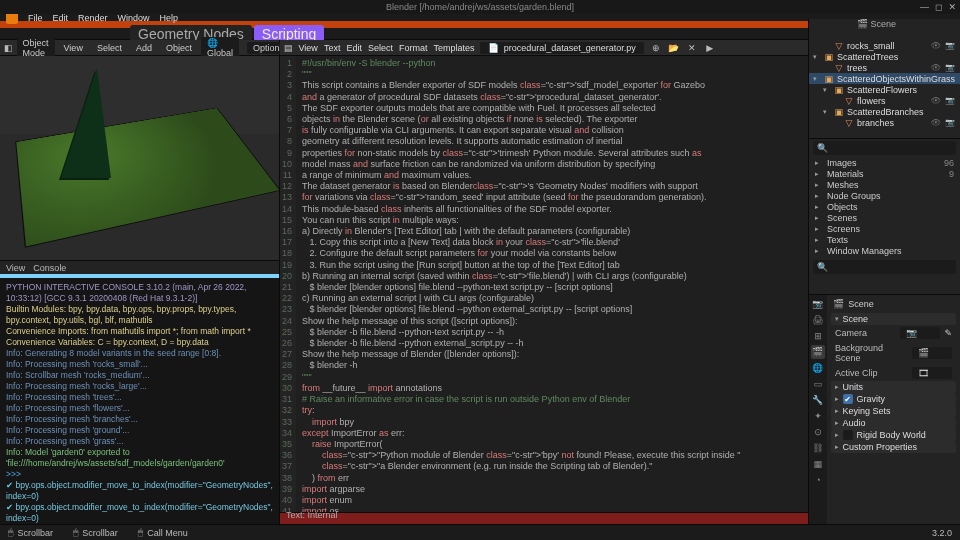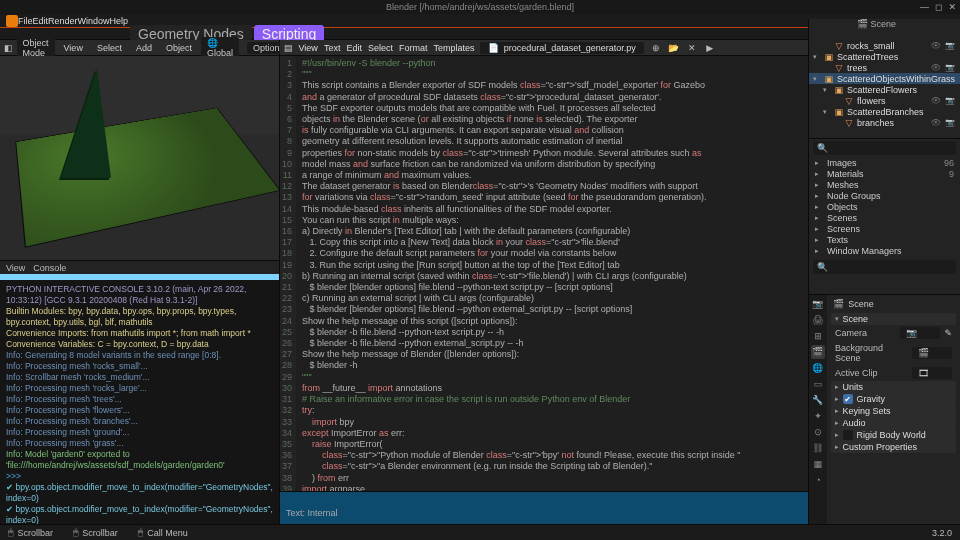--- a/index.html
+++ b/index.html
@@ -4,21 +4,21 @@
 <style>
 * { margin: 0; padding: 0; box-sizing: border-box; font-family: -apple-system, "Segoe UI", sans-serif; }
 body { background: #1b1b1b; color: #ccc; font-size: 10px; width: 960px; height: 540px; overflow: hidden; }
 
 
 .titlebar { height: 14px; background: #181818; display: flex; align-items: center; justify-content: center; color: #888; font-size: 9px; position: relative; }
 .titlebar .wincontrols { position: absolute; right: 4px; display: flex; gap: 6px; }
 .titlebar .wincontrols span { color: #aaa; cursor: default; }
 
 
-.menubar { height: 14px; background: #1b1b1b; display: flex; align-items: center; padding: 0 6px; border-bottom: 1px solid #c2410c; }
+.menubar { height: 14px; background: #1b1b1b; display: flex; align-items: center; padding: 0 6px; gap: 10px; border-bottom: 7px solid #c2410c; }
 .menubar .logo { width: 12px; height: 12px; background: #e87d0d; border-radius: 2px; }
 .menubar .item { color: #ddd; font-size: 9px; }
 
 
 .wstabs { height: 12px; background: #1b1b1b; display: flex; align-items: center; padding-left: 130px; gap: 2px; border-bottom: 1px solid #0a0a0a; }
 .wstabs .tab { padding: 1px 8px; background: #232323; color: #aaa; font-size: 14px; border-radius: 3px 3px 0 0; }
 .wstabs .tab.active { background: #8b5cf6; color: #eee; }
 .wstabs .right { margin-left: auto; display: flex; gap: 10px; padding-right: 16px; align-items: center; }
 .wstabs .right span { color: #aaa; font-size: 9px; }
 
@@ -39,41 +39,41 @@
 .viewport { flex: 1; background: #2a2a2a; position: relative; overflow: hidden; }
 .vp-img { position: absolute; inset: 0; }
 .sky { position:absolute; top:0; left:0; right:0; height:38%; background: #2e2e2e; }
 .ground { position:absolute; left:8%; top:18%; width:84%; height:70%; transform: perspective(400px) rotateX(48deg) rotateZ(-16deg);
   background: radial-gradient(circle at 30% 30%, #4a7a2a, #2c4a1a 70%); border: 1px solid #0b0b0b; }
 .tree { position:absolute; left:22%; top:6%; width:0; height:0; border-left:36px solid transparent; border-right:14px solid transparent; border-bottom:110px solid #0e3018; filter: drop-shadow(-2px 2px 0 #0a2010); }
 
 .viewfoot { height: 14px; background: #232323; display: flex; align-items: center; gap: 8px; padding: 0 6px; font-size: 9px; color: #bbb; border-top: 1px solid #0a0a0a;}
 
 
-.console { height: 250px; background: #151515; padding: 4px 6px; font-family: "DejaVu Sans Mono", monospace; font-size: 8.5px; line-height: 11px; overflow: hidden; border-top: 6px solid #7dd3fc;}
+.console { height: 250px; background: #151515; padding: 4px 6px; font-family: "DejaVu Sans Mono", monospace; font-size: 8.5px; line-height: 11px; overflow: hidden; border-top: 4px solid #7dd3fc;}
 .console .hdr { color: #a395c7; white-space: pre-wrap; }
 .console .lbl { color: #dcd08c; }
 .console .info { color: #6c90b8; }
 .console .green { color: #7cc27c; }
 .console .prompt { color: #4aa0d8; }
 .console .echo { color: #b8b8b8; }
 .console .chk { color: #78c8e0; }
 .console .chk::before { content: "✔ "; color: #5fd0f0; }
 
 
 .ed-toolbar { height: 16px; background: #2a2a2a; display: flex; align-items: center; padding: 0 4px; gap: 6px; font-size: 9px; border-bottom:1px solid #0a0a0a;}
 .ed-toolbar .menu { color: #ddd; }
 .ed-toolbar .file { background: #1b1b1b; padding: 1px 8px; border-radius: 2px; color: #ddd; display:flex; align-items:center; gap:4px;}
 .ed-toolbar .ibtn { width:12px; height:12px; display:inline-flex; align-items:center; justify-content:center; color:#bbb; }
 .editor { flex: 1; background: #1f1f1f; display: flex; font-family: "DejaVu Sans Mono", monospace; font-size: 9px; line-height: 11.2px; overflow: hidden; }
 .gutter { background: #232323; color: #5a6a5a; text-align: right; padding: 2px 4px 2px 2px; user-select: none; }
 .code { flex: 1; padding: 2px 0 2px 6px; white-space: pre; color: #b0b0b0; overflow: hidden; }
 .c-cm { color: #5e8a5e; }
 .c-kw { color: #d87a7a; }
-.ed-foot { height: 12px; background: #0c4a6e; color: #aaa; font-size: 9px; padding: 16px 6px; display:flex; align-items:flex-start; border-top:1px solid #0a0a0a;}
+.ed-foot { height: 12px; background: #7f1d1d; color: #aaa; font-size: 9px; padding: 4px 6px; display:flex; align-items:flex-end; border-top:1px solid #0a0a0a;}
 
 
 .outliner { height: 98px; background: #232323; overflow: hidden; font-size: 9px; }
 .outliner .row { display: flex; align-items: center; padding: 0 4px; height: 11px; gap: 3px; }
 .outliner .row .nm { flex: 1; color: #ddd; overflow: hidden; text-overflow: ellipsis; white-space: nowrap; }
 .outliner .row .tog { color: #777; font-size: 8px; letter-spacing: 1px;}
 .outliner .tri { color: #999; font-size: 7px; width:8px; display:inline-block;}
 .outliner .ic { width: 10px; display: inline-flex; align-items:center; justify-content:center; }
 .ic-col { color: #e8a85a; }
 .ic-mesh { color: #e88a5a; }

